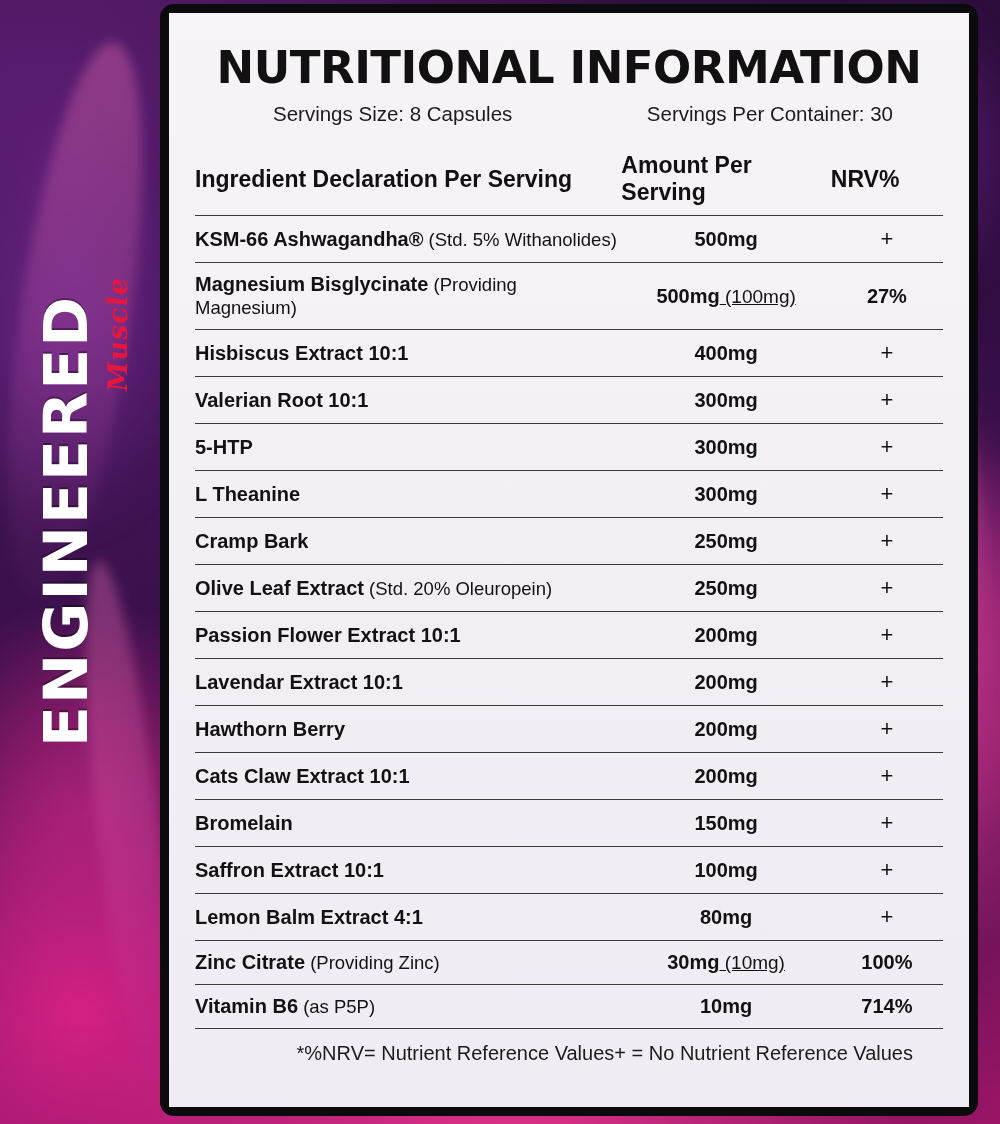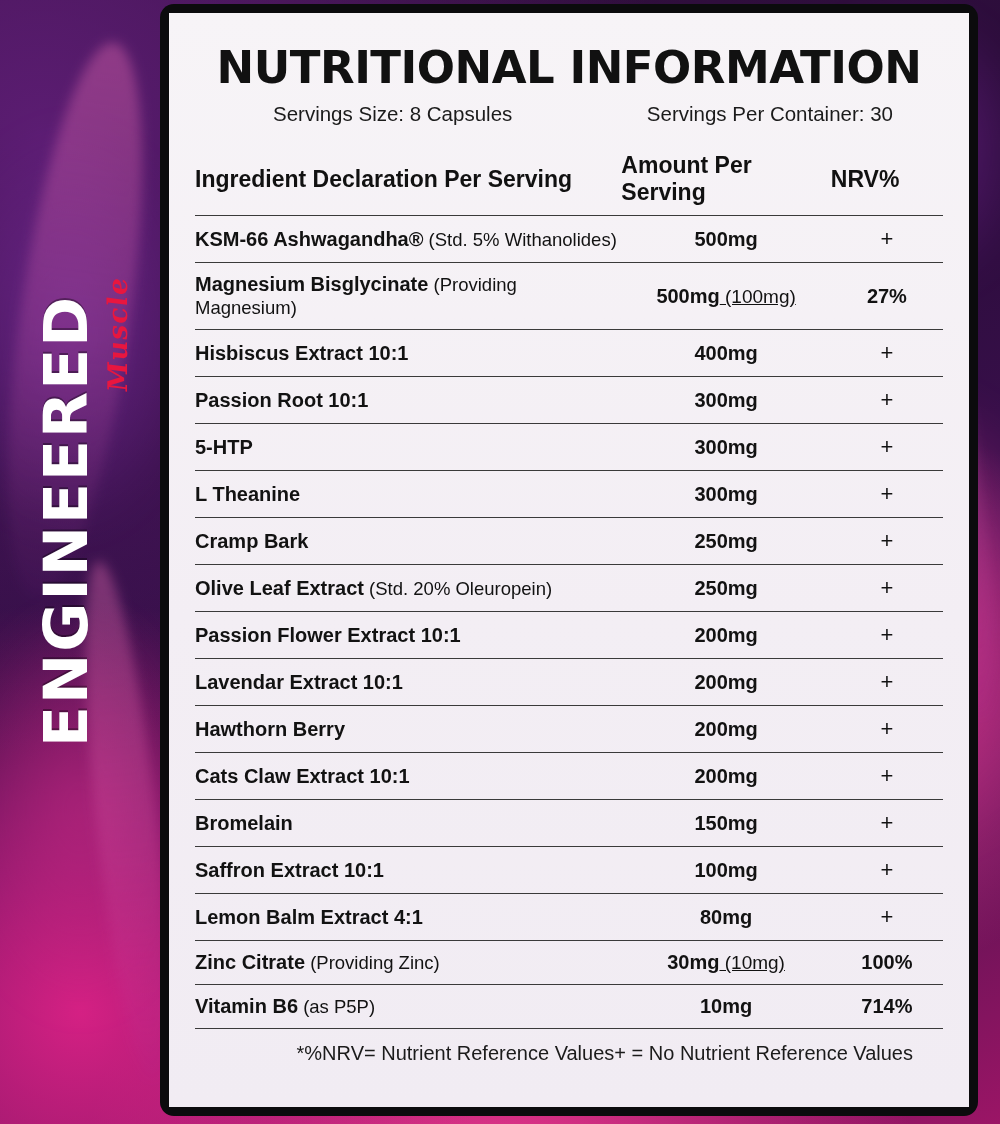--- a/index.html
+++ b/index.html
@@ -221,21 +221,21 @@
             <td class="name">Magnesium Bisglycinate<span class="sub"> (Providing Magnesium)</span></td>
             <td class="amount"><span>500mg</span><span class="paren"> (100mg)</span></td>
             <td class="nrvv">27%</td>
           </tr>
           <tr>
             <td class="name">Hisbiscus Extract 10:1</td>
             <td class="amount"><span>400mg</span></td>
             <td class="nrvv plus">+</td>
           </tr>
           <tr>
-            <td class="name">Passion Root 10:1</td>
+            <td class="name">Valerian Root 10:1</td>
             <td class="amount"><span>300mg</span></td>
             <td class="nrvv plus">+</td>
           </tr>
           <tr>
             <td class="name">5-HTP</td>
             <td class="amount"><span>300mg</span></td>
             <td class="nrvv plus">+</td>
           </tr>
           <tr>
             <td class="name">L Theanine</td>

